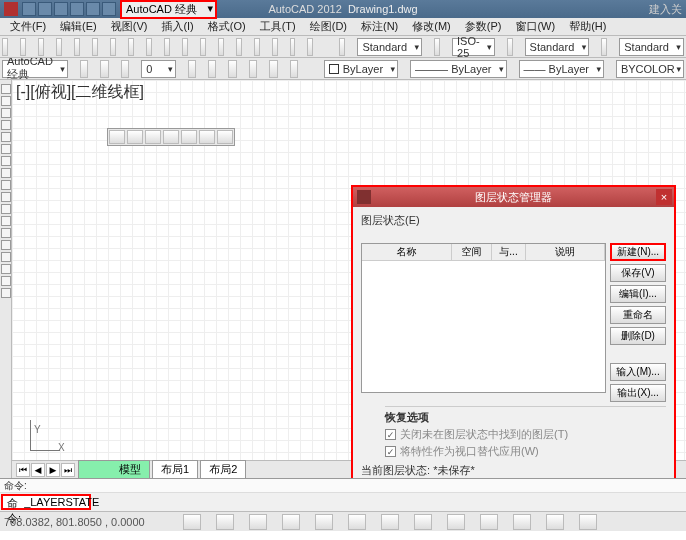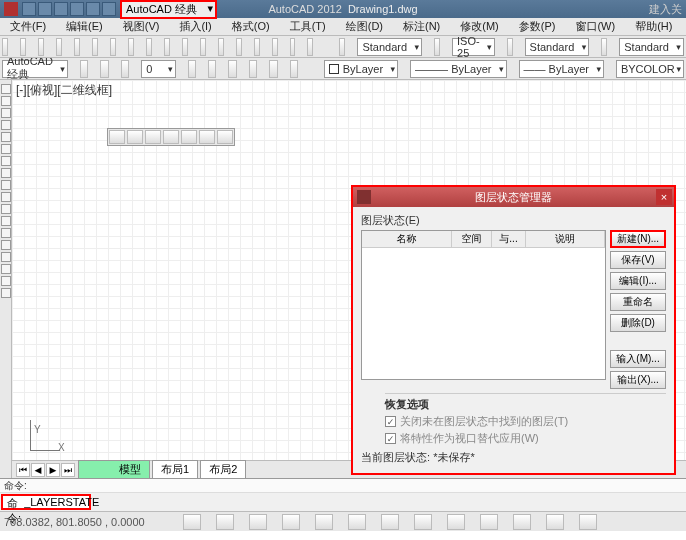--- a/index.html
+++ b/index.html
@@ -4,50 +4,50 @@
 <style>
 * { margin:0; padding:0; box-sizing:border-box; font-family:"Microsoft YaHei",SimSun,Arial,sans-serif; font-size:11px; }
 body { background:#fff; width:686px; height:540px; overflow:hidden; position:relative; }
 .titlebar { height:18px; background:linear-gradient(#5a7a9a,#4a6a8a); display:flex; align-items:center; padding:0 4px; color:#fff; }
 .app-icon { width:14px; height:14px; background:#b03030; margin-right:4px; }
 .qat { display:flex; gap:2px; align-items:center; }
 .qat-btn { width:14px; height:14px; background:#6a8aaa; border:1px solid #3a5a7a; }
 .workspace-box { border:2px solid red; background:#eee; color:#000; padding:0 18px 0 4px; margin:0 4px; position:relative; }
 .workspace-box::after { content:"▾"; position:absolute; right:2px; top:0; }
 .title-text { position:absolute; left:50%; transform:translateX(-50%); color:#ddd; font-size:11px; }
-.menubar { height:18px; background:#e8e8e8; border-bottom:1px solid #bbb; display:flex; align-items:center; padding-left:4px; gap:8px; }
+.menubar { height:18px; background:#e8e8e8; border-bottom:1px solid #bbb; display:flex; align-items:center; padding-left:4px; gap:2px; }
 .menubar span { padding:0 6px; color:#222; }
 .toolbar { height:22px; background:#e8e8e8; border-bottom:1px solid #bbb; display:flex; align-items:center; padding:0 2px; gap:12px; overflow:hidden; }
 .tb-btn { width:18px; height:18px; border:1px solid #bbb; background:linear-gradient(#fff,#ddd); }
 .tb-box { height:18px; border:1px solid #999; background:#fff; padding:0 14px 0 4px; position:relative; color:#333; display:flex; align-items:center; }
 .tb-box::after { content:"▾"; position:absolute; right:2px; font-size:9px; }
 .content { position:relative; height:398px; display:flex; }
 .lpal { width:12px; background:#e8e8e8; border-right:1px solid #bbb; display:flex; flex-direction:column; gap:2px; padding-top:4px; }
 .lpal div { width:10px; height:10px; border:1px solid #999; background:#f5f5f5; margin-left:1px; }
 .canvas { flex:1; position:relative; background:#fff; overflow:hidden;
   background-image:linear-gradient(#eee 1px,transparent 1px),linear-gradient(90deg,#eee 1px,transparent 1px);
   background-size:12px 12px; }
-.canvas-label { position:absolute; top:2px; left:4px; color:#333; font-size:12px; }
+.canvas-label { position:absolute; top:2px; left:4px; color:#333; font-size:16px; }
 .float-tb { position:absolute; top:48px; left:95px; height:18px; border:1px solid #999; background:#e8e8e8; display:flex; gap:2px; padding:1px; }
 .float-tb div { width:16px; height:14px; border:1px solid #bbb; background:linear-gradient(#fff,#ddd); }
 .ucs { position:absolute; left:10px; bottom:18px; width:40px; height:40px; }
 .ucs .y { position:absolute; left:8px; top:0; width:1px; height:30px; background:#777; }
 .ucs .x { position:absolute; left:8px; top:30px; width:30px; height:1px; background:#777; }
 .ucs .ly { position:absolute; left:12px; top:4px; color:#777; font-size:10px; }
 .ucs .lx { position:absolute; left:36px; top:22px; color:#777; font-size:10px; }
 .tabs { position:absolute; bottom:0; left:0; right:0; height:18px; background:#e8e8e8; border-top:1px solid #bbb; display:flex; align-items:center; padding-left:4px; gap:0; }
 .tabs .nav { width:14px; height:14px; border:1px solid #bbb; background:#fff; text-align:center; line-height:12px; font-size:9px; margin-right:1px; }
 .tabs .tab { padding:1px 8px; border:1px solid #999; background:#fff; margin-left:2px; }
 .tabs .tab.on { background:#86efac;padding-left:40px; }
 .dialog { position:absolute; top:105px; right:10px; width:325px; border:2px solid red; background:#f0f0f0; }
 .dlg-title { height:20px; background:linear-gradient(#d06060,#b04040); color:#fff; display:flex; align-items:center; padding:0 4px; position:relative; }
 .dlg-title .t { position:absolute; left:50%; transform:translateX(-50%); }
 .dlg-close { position:absolute; right:2px; top:2px; width:16px; height:16px; background:#c03030; color:#fff; text-align:center; line-height:16px; }
 .dlg-body { padding:6px 8px 8px; }
-.fieldset-lbl { color:#333; margin-bottom:2px; }
+.fieldset-lbl { color:#333; margin-bottom:15px; }
 .list-area { display:flex; gap:4px; }
 .list-box { flex:1; border:1px solid #999; background:#fff; height:150px; }
 .list-hdr { display:flex; background:#eee; border-bottom:1px solid #ccc;text-align:center; }
 .list-hdr span { padding:1px 4px; border-right:1px solid #ccc; font-size:10px; }
 .side-btns { width:56px; display:flex; flex-direction:column; gap:3px; }
 .side-btns button { height:18px; font-size:10px; border:1px solid #999; background:linear-gradient(#fff,#ddd); }
 .side-btns button.on { border:2px solid red; padding-top:0; }
 .side-btns .gap { height:12px; }
 .chk-row { display:flex; align-items:center; gap:4px; margin-top:4px; color:#333; }
 .chk { width:11px; height:11px; border:1px solid #888; background:#fff; display:inline-flex; align-items:center; justify-content:center; font-size:9px; color:#555; }

